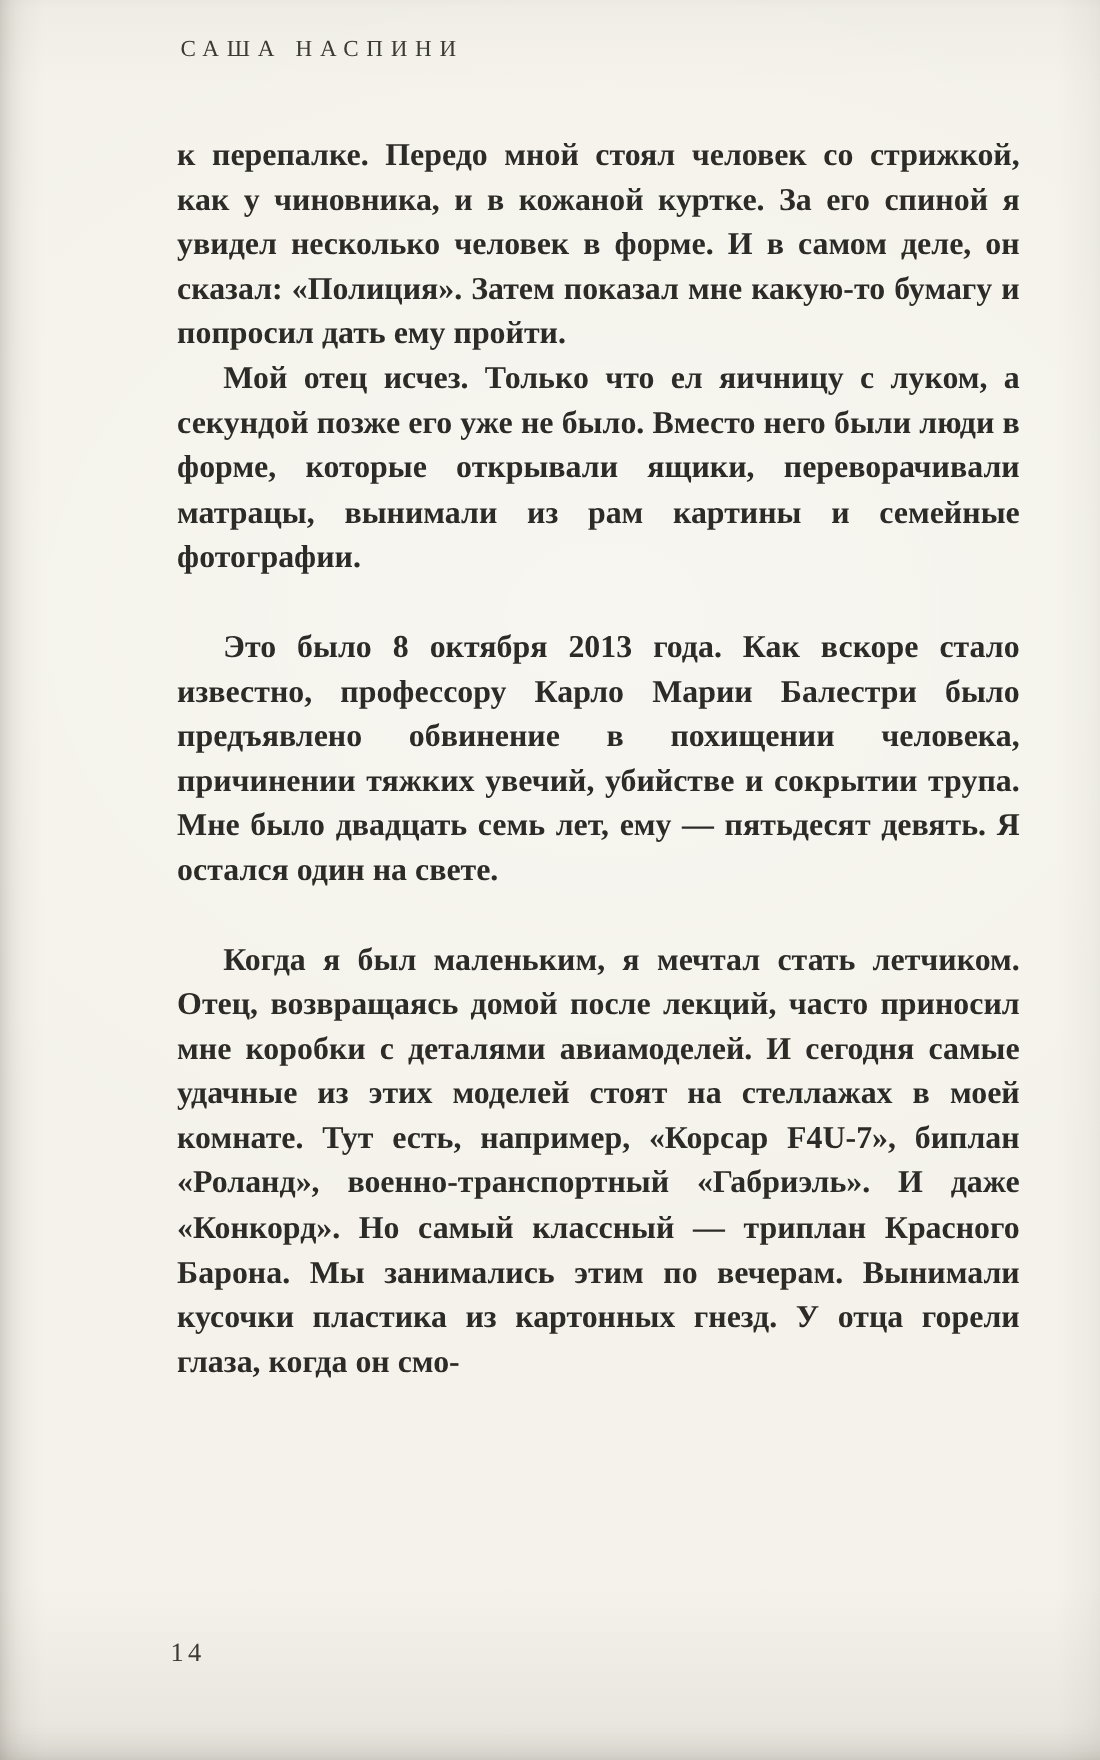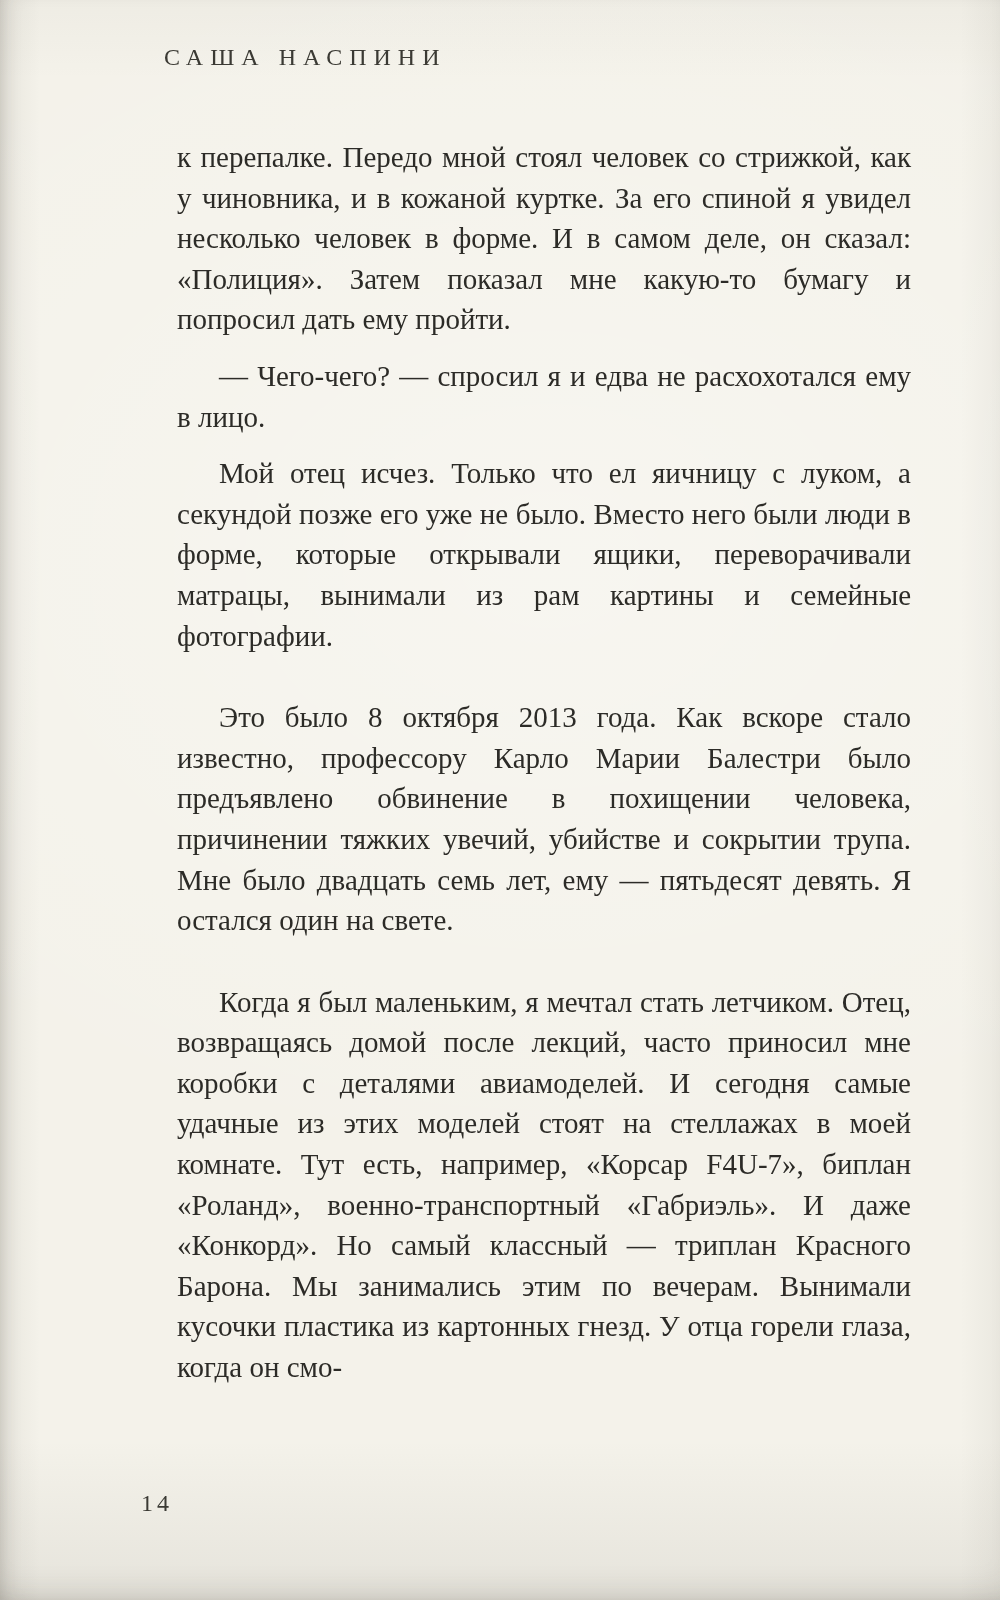--- a/index.html
+++ b/index.html
@@ -21,67 +21,67 @@
       linear-gradient(180deg, rgba(60,55,45,0.03) 0%, rgba(60,55,45,0) 5%, rgba(60,55,45,0) 90%, rgba(60,55,45,0.08) 100%),
       #f4f2ea;
     box-shadow: inset 14px 0 22px -16px rgba(50,45,35,0.25),
                 inset 0 -26px 34px -26px rgba(50,45,35,0.22);
     color: #2c2b27;
     font-family: "Liberation Serif", "DejaVu Serif", serif;
   }
   .running-head {
     position: absolute;
     left: 164px;
-    top: 44px;
-    font-size: 24px;
+    top: 32px;
+    font-size: 21px;
     letter-spacing: 7px;
     color: #3b3a34;
     white-space: nowrap;
   }
   .text-block {
     position: absolute;
     left: 161px;
     top: 121px;
     width: 766px;
     font-size: 29px;
     line-height: 40.6px;
     text-align: justify;
     hyphens: auto;
     -webkit-hyphens: auto;
   }
   .text-block p {
-    margin: 16px;
+    margin: 0;
     padding: 0;
     text-indent: 42px;
+    font-weight: bold;
   }
   .text-block p.continuation {
     text-indent: 0;
   }
   .text-block p.section-start {
     margin-top: 41px;
   }
   .folio {
     position: absolute;
-    left: 141px;
+    left: 155px;
     top: 1490px;
     font-size: 24px;
     letter-spacing: 4px;
     color: #3b3a34;
   }
 </style>
 </head>
 <body>
 
 <div class="page">
 
   <header class="running-head">САША НАСПИНИ</header>
 
   <main class="text-block">
     <p class="continuation">к перепалке. Передо мной стоял человек со стрижкой, как у чиновника, и в кожаной куртке. За его спиной я увидел несколько человек в форме. И в самом деле, он сказал: «Полиция». Затем показал мне какую-то бумагу и попросил дать ему пройти.</p>
-    <p>— Чего-чего? — спросил я и едва не расхохотался ему в лицо.</p>
     <p>Мой отец исчез. Только что ел яичницу с луком, а секундой позже его уже не было. Вместо него были люди в форме, которые открывали ящики, переворачивали матрацы, вынимали из рам картины и семейные фотографии.</p>
     <p class="section-start">Это было 8 октября 2013 года. Как вскоре стало известно, профессору Карло Марии Балестри было предъявлено обвинение в похищении человека, причинении тяжких увечий, убийстве и сокрытии трупа. Мне было двадцать семь лет, ему — пятьдесят девять. Я остался один на свете.</p>
     <p class="section-start">Когда я был маленьким, я мечтал стать летчиком. Отец, возвращаясь домой после лекций, часто приносил мне коробки с деталями авиамоделей. И сегодня самые удачные из этих моделей стоят на стеллажах в моей комнате. Тут есть, например, «Корсар F4U-7», биплан «Роланд», военно-транспортный «Габриэль». И даже «Конкорд». Но самый классный — триплан Красного Барона. Мы занимались этим по вечерам. Вынимали кусочки пластика из картонных гнезд. У отца горели глаза, когда он смо-</p>
   </main>
 
   <footer class="folio">14</footer>
 
 </div>
 
 </body></html>

